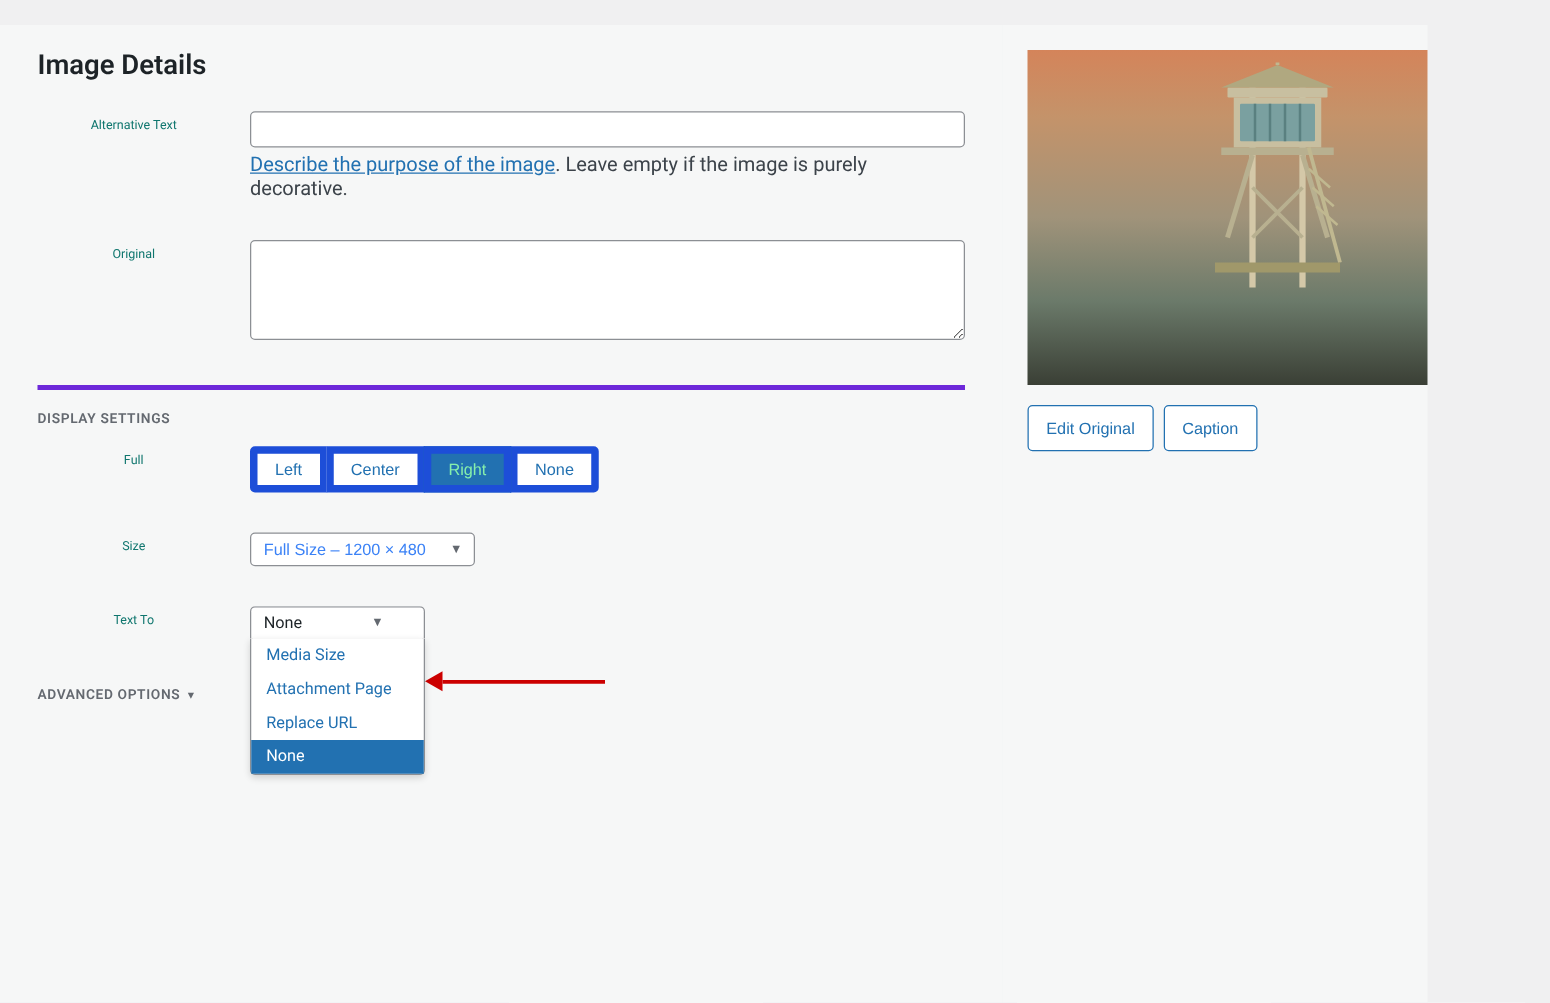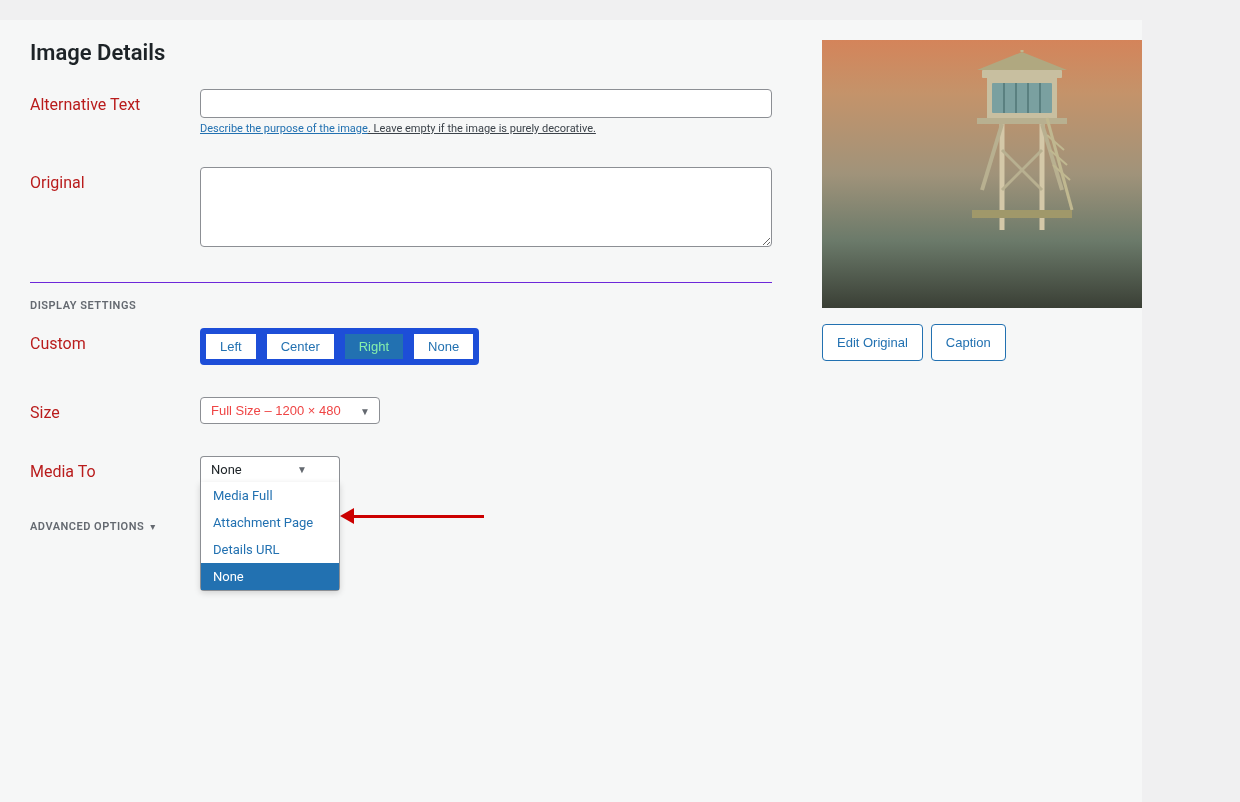--- a/index.html
+++ b/index.html
@@ -49,25 +49,25 @@
     .form-row {
       display: flex;
       align-items: flex-start;
       margin-bottom: 16px;
       padding-bottom: 16px;
     }
 
     .form-label {
       width: 170px;
       min-width: 170px;
-      text-align: left;
+      text-align: center;
       padding-right: 16px;
       padding-top: 6px;
-      font-size: 16px;
-      color: #b91c1c;
+      font-size: 10px;
+      color: #0f766e;
       font-weight: 400;
     }
 
     .form-control-wrap {
       flex: 1;
       max-width: 640px;
     }
 
     .text-input {
       width: 100%;
@@ -88,40 +88,39 @@
       padding: 6px 8px;
       font-size: 13px;
       background: #fff;
       color: #1d2327;
       resize: vertical;
       outline: none;
     }
 
     .help-text {
       margin-top: 4px;
-      font-size: 11px;
+      font-size: 16px;
       color: #3c434a;
-      text-decoration: underline;
     }
 
     .help-link {
       color: #2271b1;
       text-decoration: underline;
       cursor: pointer;
     }
 
     .section-header {
       font-size: 11px;
       font-weight: 600;
       letter-spacing: 0.5px;
       color: #646970;
       text-transform: uppercase;
       margin-bottom: 16px;
       margin-top: 0;
-      border-top: 1px solid #6d28d9;
+      border-top: 4px solid #6d28d9;
       padding-top: 16px;
     }
 
     .align-buttons {
       display: flex;
       gap: 0;
     }
 
     .align-btn {
       border: 6px solid #1d4ed8;
@@ -155,21 +154,21 @@
     }
 
     .select-input {
       appearance: none;
       -webkit-appearance: none;
       border: 1px solid #8c8f94;
       border-radius: 4px;
       padding: 5px 32px 5px 10px;
       font-size: 13px;
       background: #fff;
-      color: #ef4444;
+      color: #3b82f6;
       cursor: pointer;
       min-width: 180px;
       outline: none;
     }
 
     .select-arrow {
       position: absolute;
       right: 10px;
       top: 50%;
       transform: translateY(-50%);
@@ -293,21 +292,21 @@
       <div class="form-row">
         <div class="form-label">Original</div>
         <div class="form-control-wrap">
           <textarea class="textarea-input" style=""></textarea>
         </div>
       </div>
 
       <div class="section-header">DISPLAY SETTINGS</div>
 
       <div class="form-row">
-        <div class="form-label">Custom</div>
+        <div class="form-label">Full</div>
         <div class="form-control-wrap">
           <div class="align-buttons">
             <button class="align-btn">Left</button>
             <button class="align-btn">Center</button>
             <button class="align-btn active">Right</button>
             <button class="align-btn">None</button>
           </div>
         </div>
       </div>
 
@@ -320,21 +319,21 @@
               <option>Medium – 300 × 120</option>
               <option>Large – 1024 × 410</option>
               <option selected="">Full Size – 1200 × 480</option>
             </select>
             <span class="select-arrow">▼</span>
           </div>
         </div>
       </div>
 
       <div class="form-row" style="position:relative;">
-        <div class="form-label">Media To</div>
+        <div class="form-label">Text To</div>
         <div class="form-control-wrap">
           <div class="link-to-container">
             
             <div style="position:relative; display:inline-block;">
               <div style="
                 border: 1px solid #8c8f94;
                 border-bottom: none;
                 border-radius: 4px 4px 0 0;
                 padding: 5px 32px 5px 10px;
                 font-size: 13px;
@@ -346,23 +345,23 @@
                 align-items: center;
                 justify-content: space-between;
                 width: 135px;
               ">
                 <span>None</span>
                 <span style="font-size:10px; color:#646970; margin-left: 8px;">▼</span>
               </div>
 
               
               <div class="dropdown-menu">
-                <div class="dropdown-item">Media Full</div>
+                <div class="dropdown-item">Media Size</div>
                 <div class="dropdown-item">Attachment Page</div>
-                <div class="dropdown-item">Details URL</div>
+                <div class="dropdown-item">Replace URL</div>
                 <div class="dropdown-item selected">None</div>
               </div>
             </div>
 
             
             <div style="position:absolute; left: 140px; top: 52px; display:flex; align-items:center; pointer-events:none;">
               <div style="
                 width: 0; height: 0;
                 border-top: 8px solid transparent;
                 border-bottom: 8px solid transparent;

